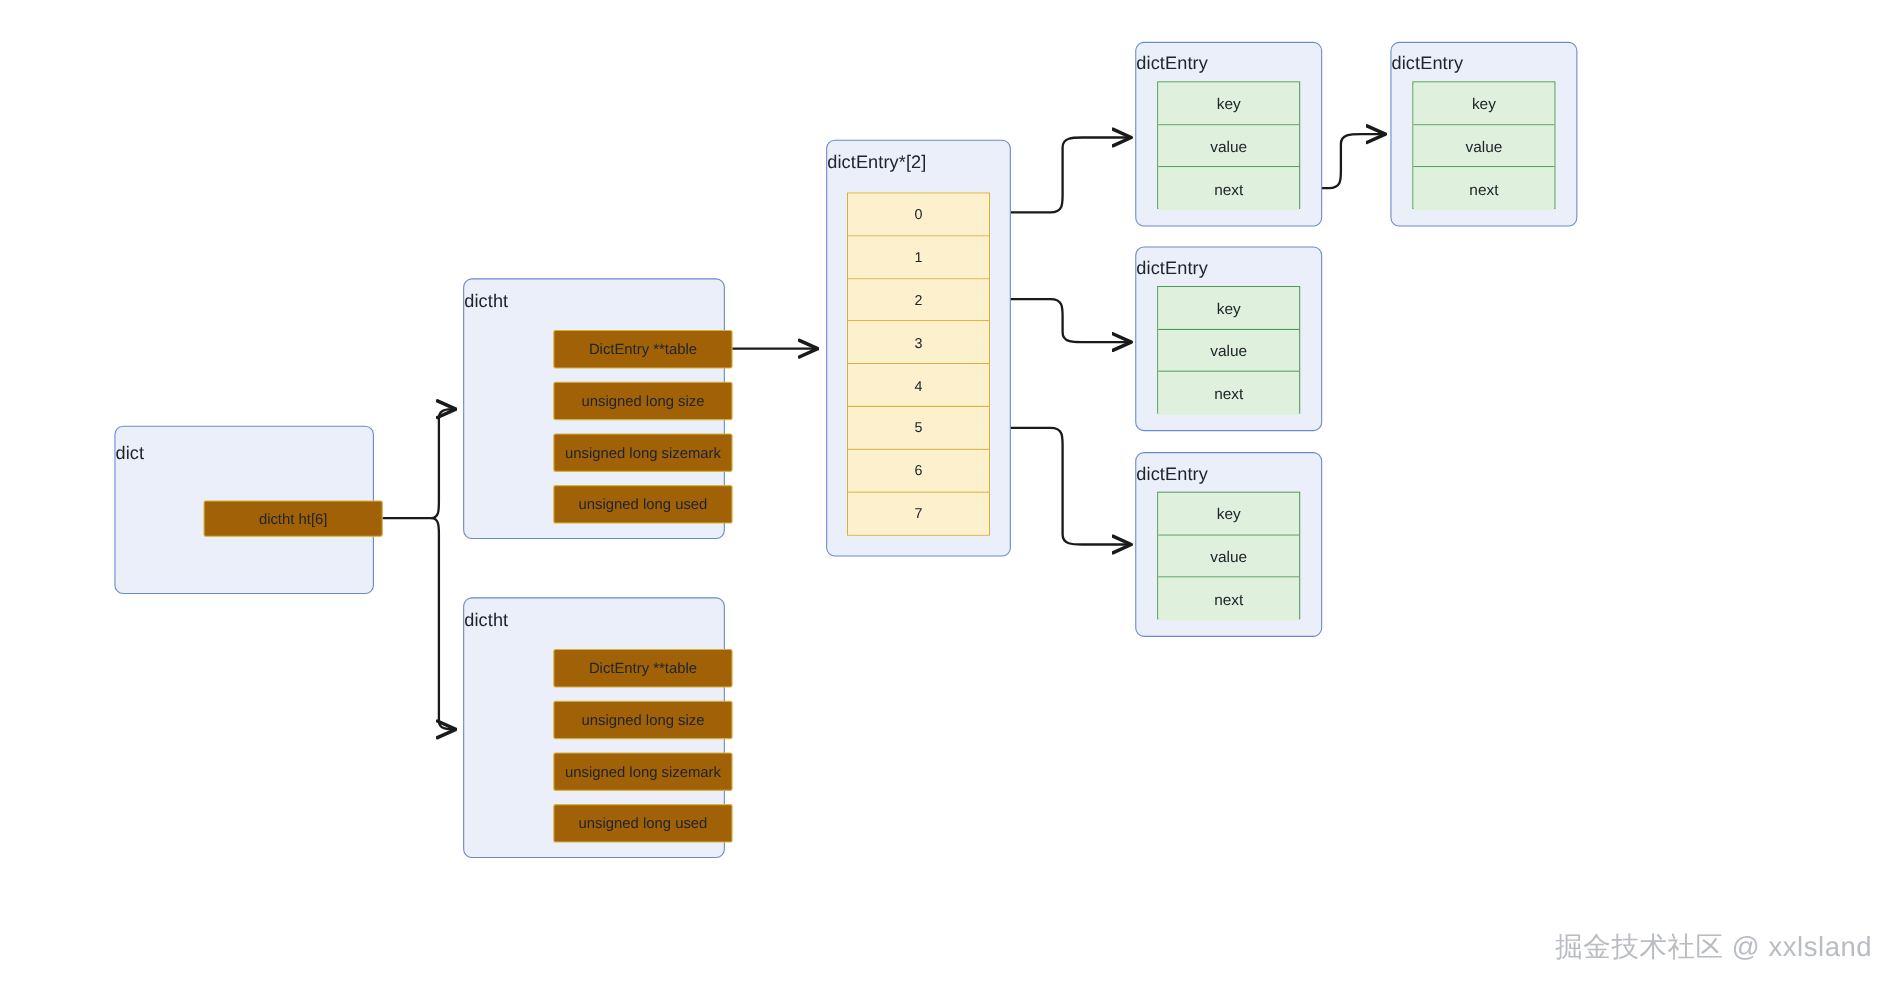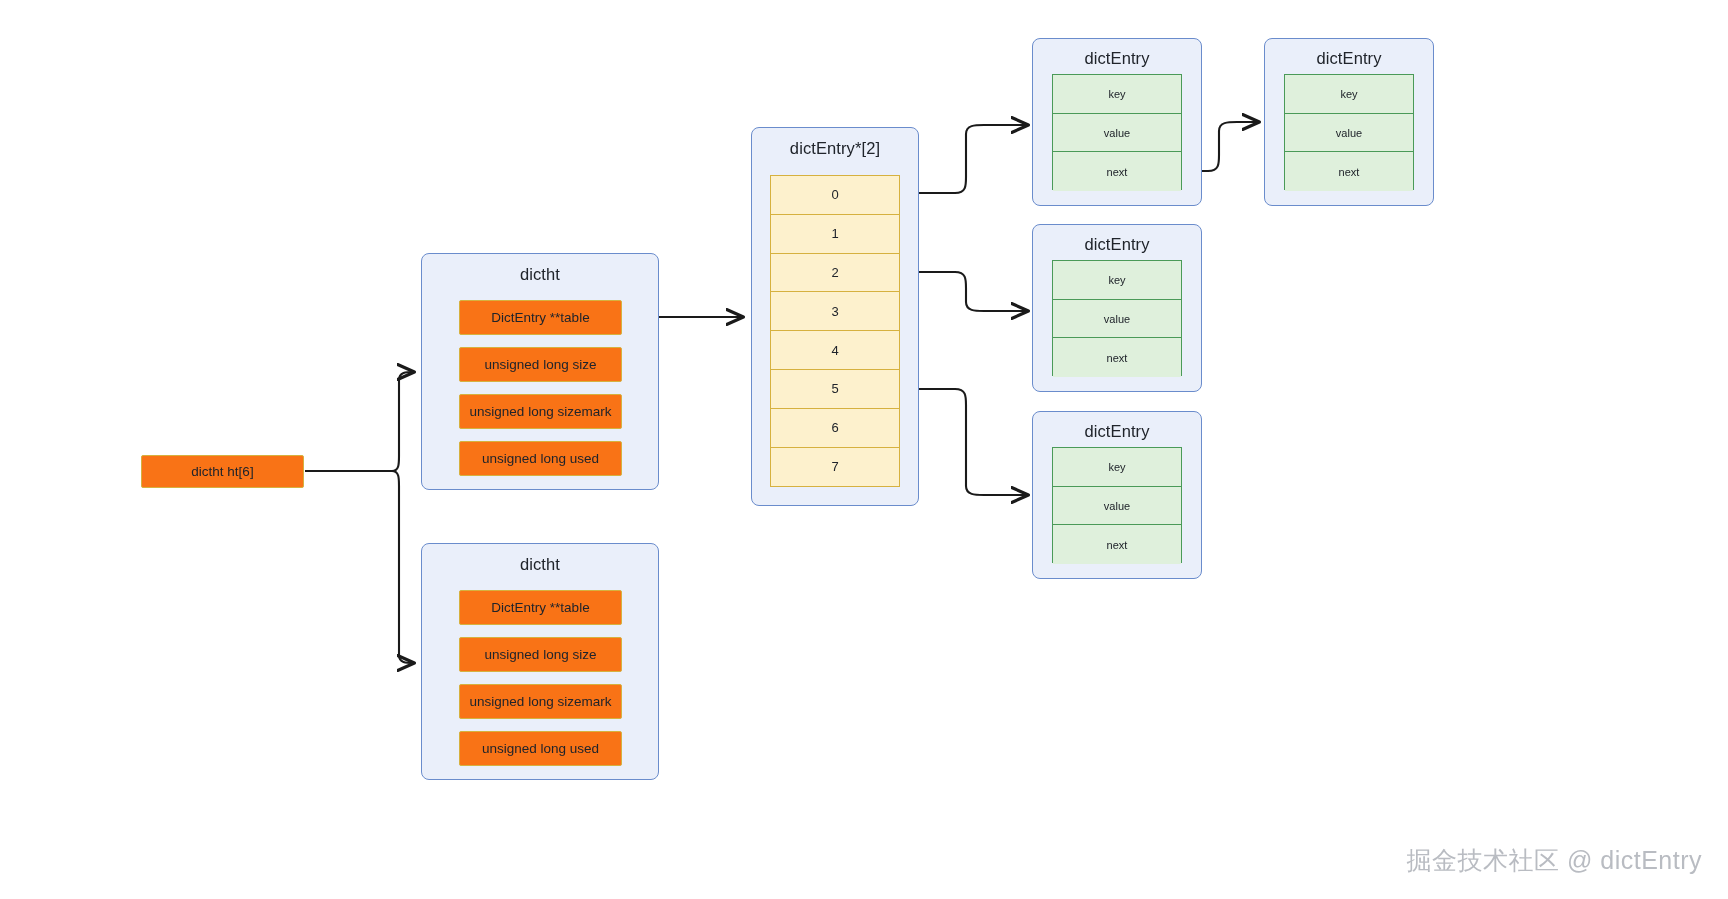--- a/index.html
+++ b/index.html
@@ -26,40 +26,41 @@
     position: absolute;
     box-sizing: border-box;
     background: #eaeffa;
     border: 1.6px solid #6a8ccc;
     border-radius: 8px;
   }
   .node-title {
     position: absolute;
     left: 0;
     right: 0;
-    text-align: center;
+    text-align: left;
     font-size: 16.5px;
     color: #20242b;
     letter-spacing: .1px;
     white-space: nowrap;
   }
 
   
   .chip {
     position: absolute;
     box-sizing: border-box;
-    background: #f97316;
+    background: #a16207;
     border: 1.6px solid #d6b13f;
     border-radius: 2px;
     display: flex;
     align-items: center;
     justify-content: center;
     font-size: 13.5px;
     color: #20242b;
     white-space: nowrap;
+    margin-left: 44px;
   }
 
   
   .arr {
     position: absolute;
     box-sizing: border-box;
     border: 1.6px solid #d6b13f;
     background: #fdf1cd;
   }
   .arr-cell {
@@ -81,21 +82,21 @@
     border: 1.6px solid #4a9a58;
     background: #dff0dc;
   }
   .gcell {
     box-sizing: border-box;
     background: #dff0dc;
     border-bottom: 1.6px solid #4a9a58;
     display: flex;
     align-items: center;
     justify-content: center;
-    font-size: 11px;
+    font-size: 14px;
     color: #20242b;
   }
   .gcell:last-child { border-bottom: none; text-align: right; }
 
   
   #wires {
     position: absolute;
     left: 0; top: 0;
     width: 1728px;
     height: 899px;
@@ -142,20 +143,23 @@
 
     <path class="wire" marker-end="url(#arw)" d="M901,193 L955,193 C966,193 966,186 966,177 L966,134 C966,125 975,125 984,125 L1028,125"></path>
 
     <path class="wire" marker-end="url(#arw)" d="M1184,171 L1208,171 C1219,171 1219,164 1219,155 L1219,131 C1219,122 1228,122 1237,122 L1259,122"></path>
 
     <path class="wire" marker-end="url(#arw)" d="M901,272 L955,272 C966,272 966,279 966,288 L966,302 C966,311 975,311 984,311 L1028,311"></path>
 
     <path class="wire" marker-end="url(#arw)" d="M901,389 L955,389 C966,389 966,396 966,405 L966,486 C966,495 975,495 984,495 L1028,495"></path>
   </svg>
 
+  <div class="node" style="left:104px; top:387px; width:236px; height:153px;">
+    <div class="node-title" style="top:15px;">dict</div>
+  </div>
   <div class="chip" style="left:141px; top:455px; width:163px; height:33px;">dictht ht[6]</div>
 
   <div class="node" style="left:421px; top:253px; width:238px; height:237px;">
     <div class="node-title" style="top:11px;">dictht</div>
   </div>
   <div class="chip" style="left:459px; top:300px; width:163px; height:35px;">DictEntry **table</div>
   <div class="chip" style="left:459px; top:347px; width:163px; height:35px;">unsigned long size</div>
   <div class="chip" style="left:459px; top:394px; width:163px; height:35px;">unsigned long sizemark</div>
   <div class="chip" style="left:459px; top:441px; width:163px; height:35px;">unsigned long used</div>
 
@@ -210,15 +214,15 @@
 
   <div class="node" style="left:1032px; top:411px; width:170px; height:168px;">
     <div class="node-title" style="top:10px;">dictEntry</div>
   </div>
   <div class="gstack" style="left:1052px; top:447px; width:130px; height:116px;">
     <div class="gcell" style="height:38.7px;">key</div>
     <div class="gcell" style="height:38.7px;">value</div>
     <div class="gcell" style="height:38.7px;">next</div>
   </div>
 
-  <div id="watermark">掘金技术社区 @ dictEntry</div>
+  <div id="watermark">掘金技术社区 @ xxlsland</div>
 
 </div>
 
 </body></html>

